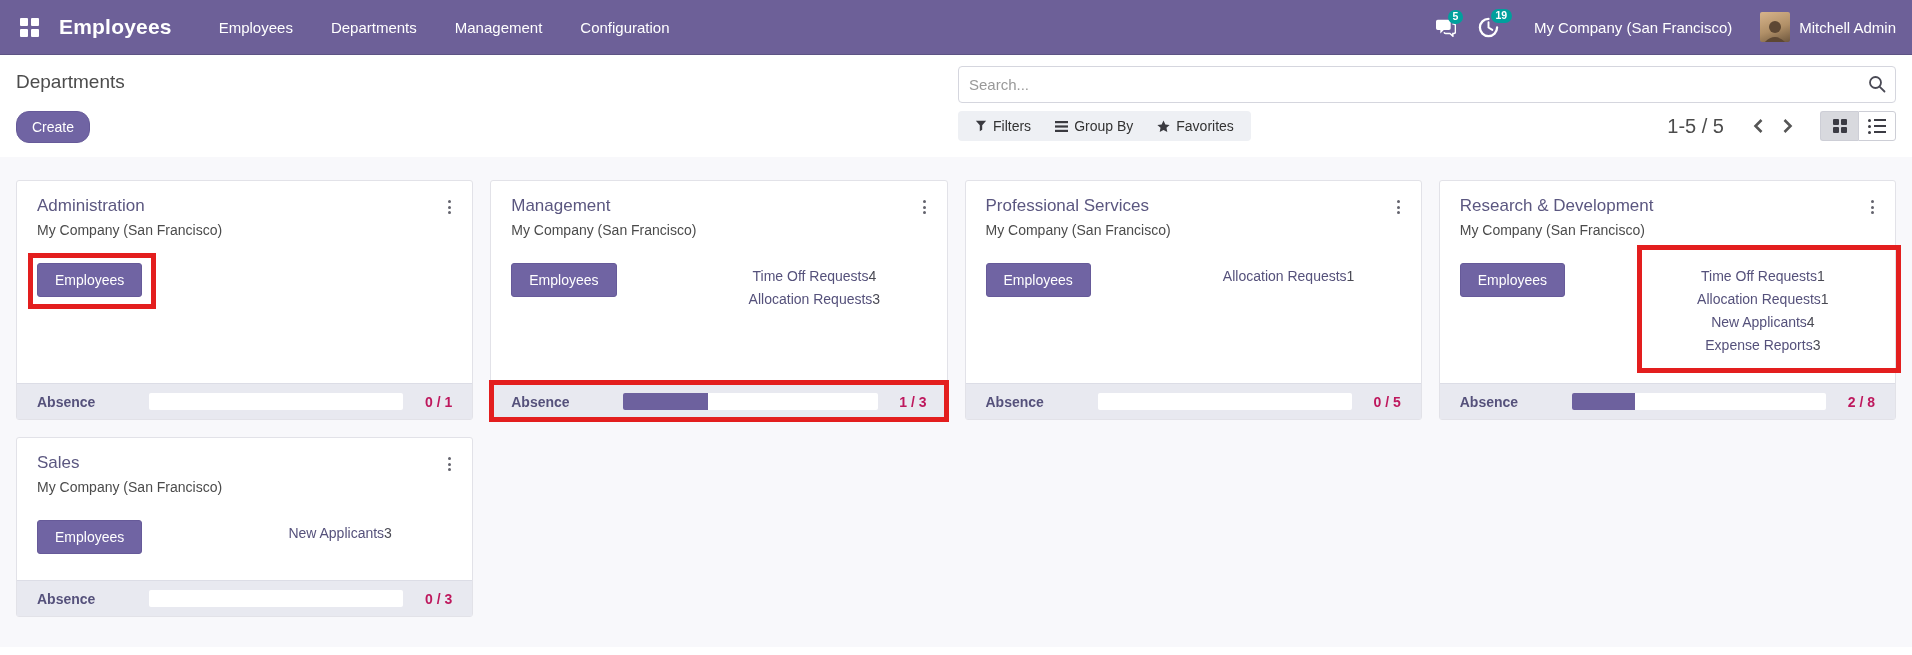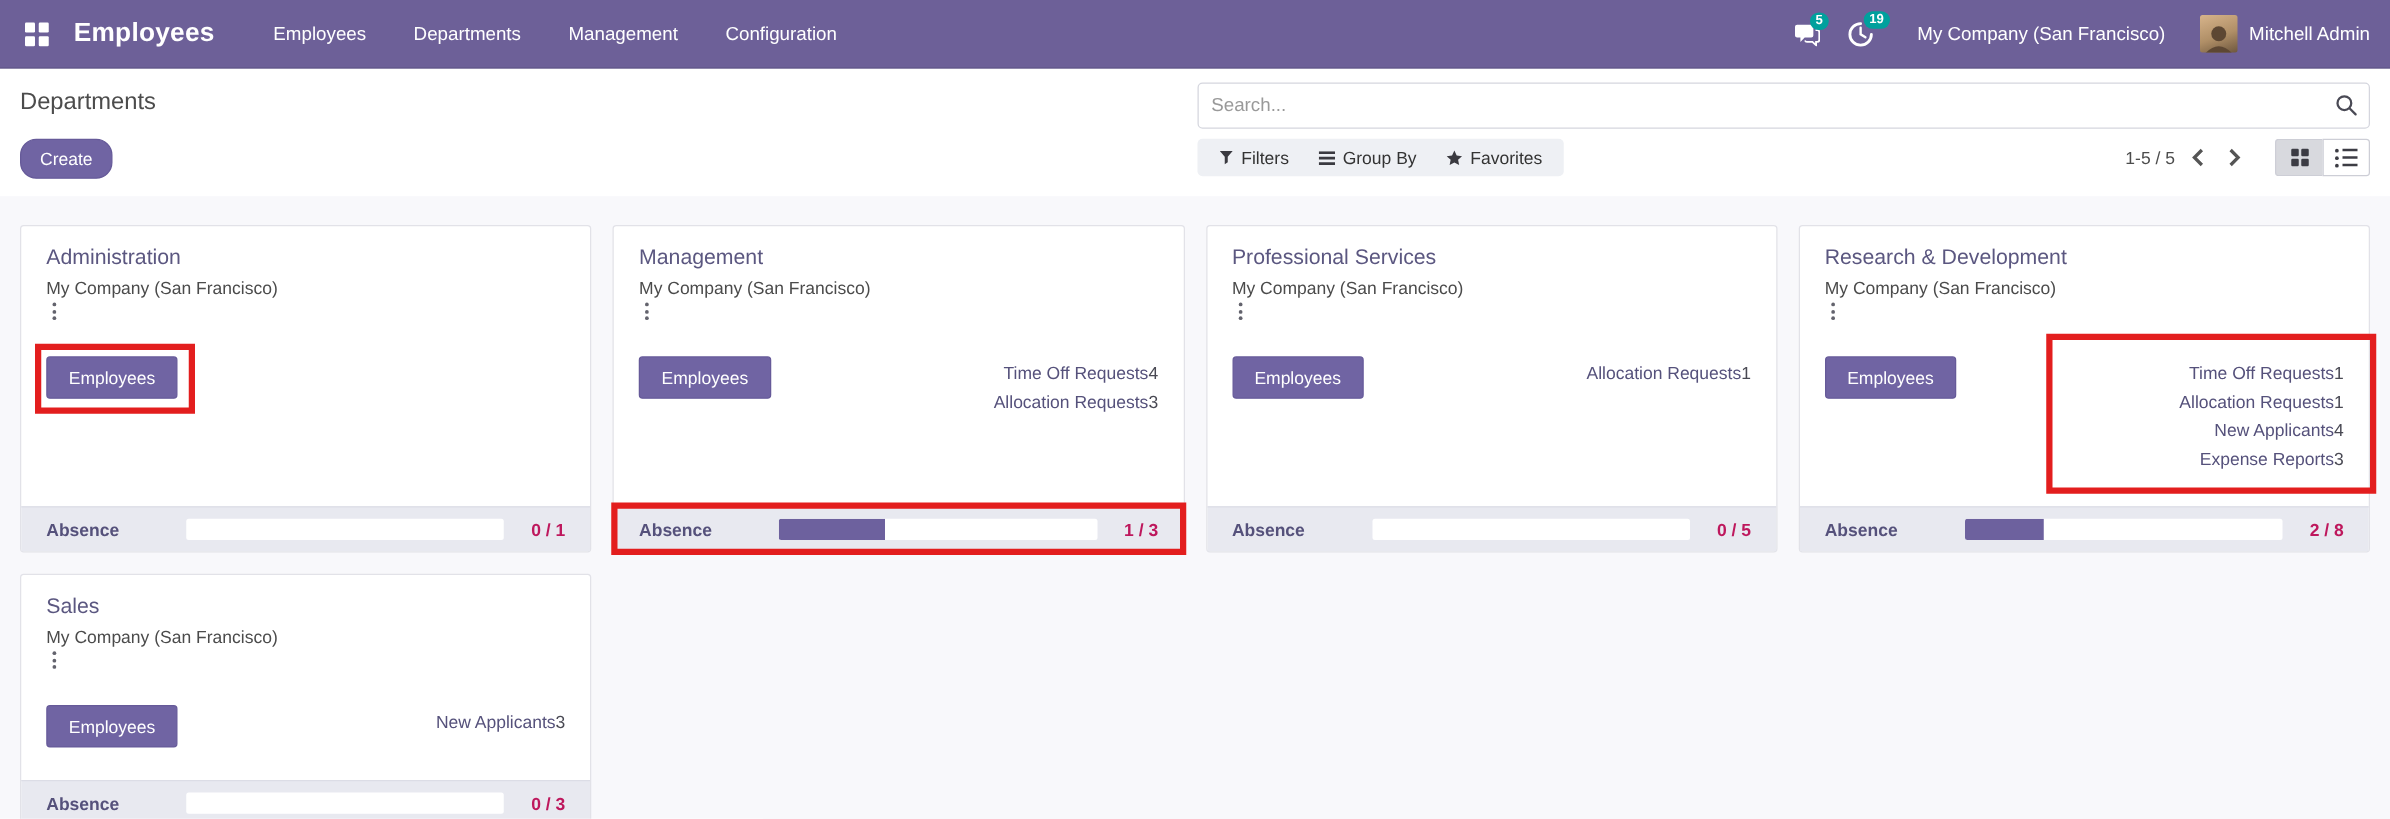--- a/index.html
+++ b/index.html
@@ -38,51 +38,51 @@
   .searchbox input::placeholder { color: #999; }
   .search-glass { position: absolute; right: 9px; top: 8px; cursor: pointer; }
   .cp-row2 { margin-top: 8px; }
   .btn { background: var(--accent); color: #fff; border: 1px solid var(--accent-border);
          border-radius: 13px; font-size: 14px; padding: 7px 15px; cursor: pointer; font-family: inherit; }
   .cp-tools { display: flex; justify-content: space-between; align-items: center; }
   .filters-bar { display: flex; align-items: center; background: #eef0f4; border-radius: 4px; height: 30px; padding: 0 5px; }
   .filter-item { display: flex; align-items: center; gap: 6px; font-size: 14px; color: #333;
                  padding: 0 12px; cursor: pointer; height: 100%; }
   .pager-zone { display: flex; align-items: center; }
-  .pager-text { font-size: 14px; color: #4c4c4c; margin-right: 4px; }
+  .pager-text { font-size: 20px; color: #4c4c4c; margin-right: 20px; }
   .pg-btn { background: none; border: none; cursor: pointer; padding: 4px 9px; display: flex; align-items: center; }
   .switcher { display: flex; margin-left: 18px; }
   .sw-btn { width: 38px; height: 30px; background: #fff; border: 1px solid #cdced6;
             display: flex; align-items: center; justify-content: center; cursor: pointer; }
   .sw-btn:first-child { border-radius: 3px 0 0 3px; border-right: none; }
   .sw-btn:last-child { border-radius: 0 3px 3px 0; }
   .sw-btn.active { background: #d8d9de; }
   .icon-kanban { display: grid; grid-template-columns: 6px 6px; grid-template-rows: 6px 6px; gap: 2px; }
   .icon-kanban i { background: #3c3c44; border-radius: 1px; }
   .icon-list { display: flex; flex-direction: column; gap: 3px; }
   .icon-list i { display: flex; align-items: center; gap: 3px; }
   .icon-list i b { width: 3px; height: 3px; border-radius: 50%; background: #3c3c44; }
   .icon-list i u { width: 12px; height: 2.5px; background: #3c3c44; }
 
   
   .kanban { background: #f8f8fb; min-height: 440px; padding: 23px 16px 30px;
             display: grid; grid-template-columns: repeat(4, 1fr); gap: 17px; align-content: start; }
   .card { background: #fff; border: 1px solid #e2e2e8; border-radius: 3px; display: flex; flex-direction: column; }
-  .card-head { display: flex; justify-content: space-between; padding: 15px 16px 0 20px; flex-direction: column; }
+  .card-head { display: flex; justify-content: space-between; padding: 15px 16px 0 20px; }
   .card-title { font-size: 17px; color: #5b5780; cursor: pointer; margin-bottom: 6px; }
   .card-sub { font-size: 14px; color: #4b4b4b; }
   .kebab { display: flex; flex-direction: column; gap: 2.5px; padding: 4px 5px; cursor: pointer; height: fit-content; }
   .kebab i { width: 3px; height: 3px; border-radius: 50%; background: #63636d; }
   .card-body { flex: 1; display: flex; justify-content: space-between; align-items: flex-start;
                padding: 25px 20px 26px; }
   .btn-wrap { display: inline-block; }
   .btn-emp { background: var(--accent); color: #fff; border: 1px solid var(--accent-border);
              border-radius: 3px; font-size: 14px; padding: 8px 17px; cursor: pointer; font-family: inherit; }
   .stats { width: 54%; margin-top: 2px; }
-  .stat-row { display: flex; justify-content: flex-end; line-height: 23px; }
+  .stat-row { display: flex; justify-content: center; line-height: 23px; }
   .stat-label { font-size: 14px; color: var(--link); text-decoration: none; cursor: pointer; }
   .stat-value { font-size: 14px; color: #494953; }
   .card-footer { background: #e8e9f0; border-top: 1px solid #dcdde6; display: flex; align-items: center;
                  padding: 9px 20px; font-weight: bold; }
   .absence-label { font-size: 14px; color: var(--link); text-decoration: none; cursor: pointer; width: 112px; flex: none; }
   .progress { flex: 1; height: 17px; background: #fff; border-radius: 2px; margin-right: 15px; overflow: hidden; }
   .fill { height: 100%; background: var(--fill); }
   .count { font-size: 14px; color: #be185d; min-width: 34px; text-align: right; }
 
   

